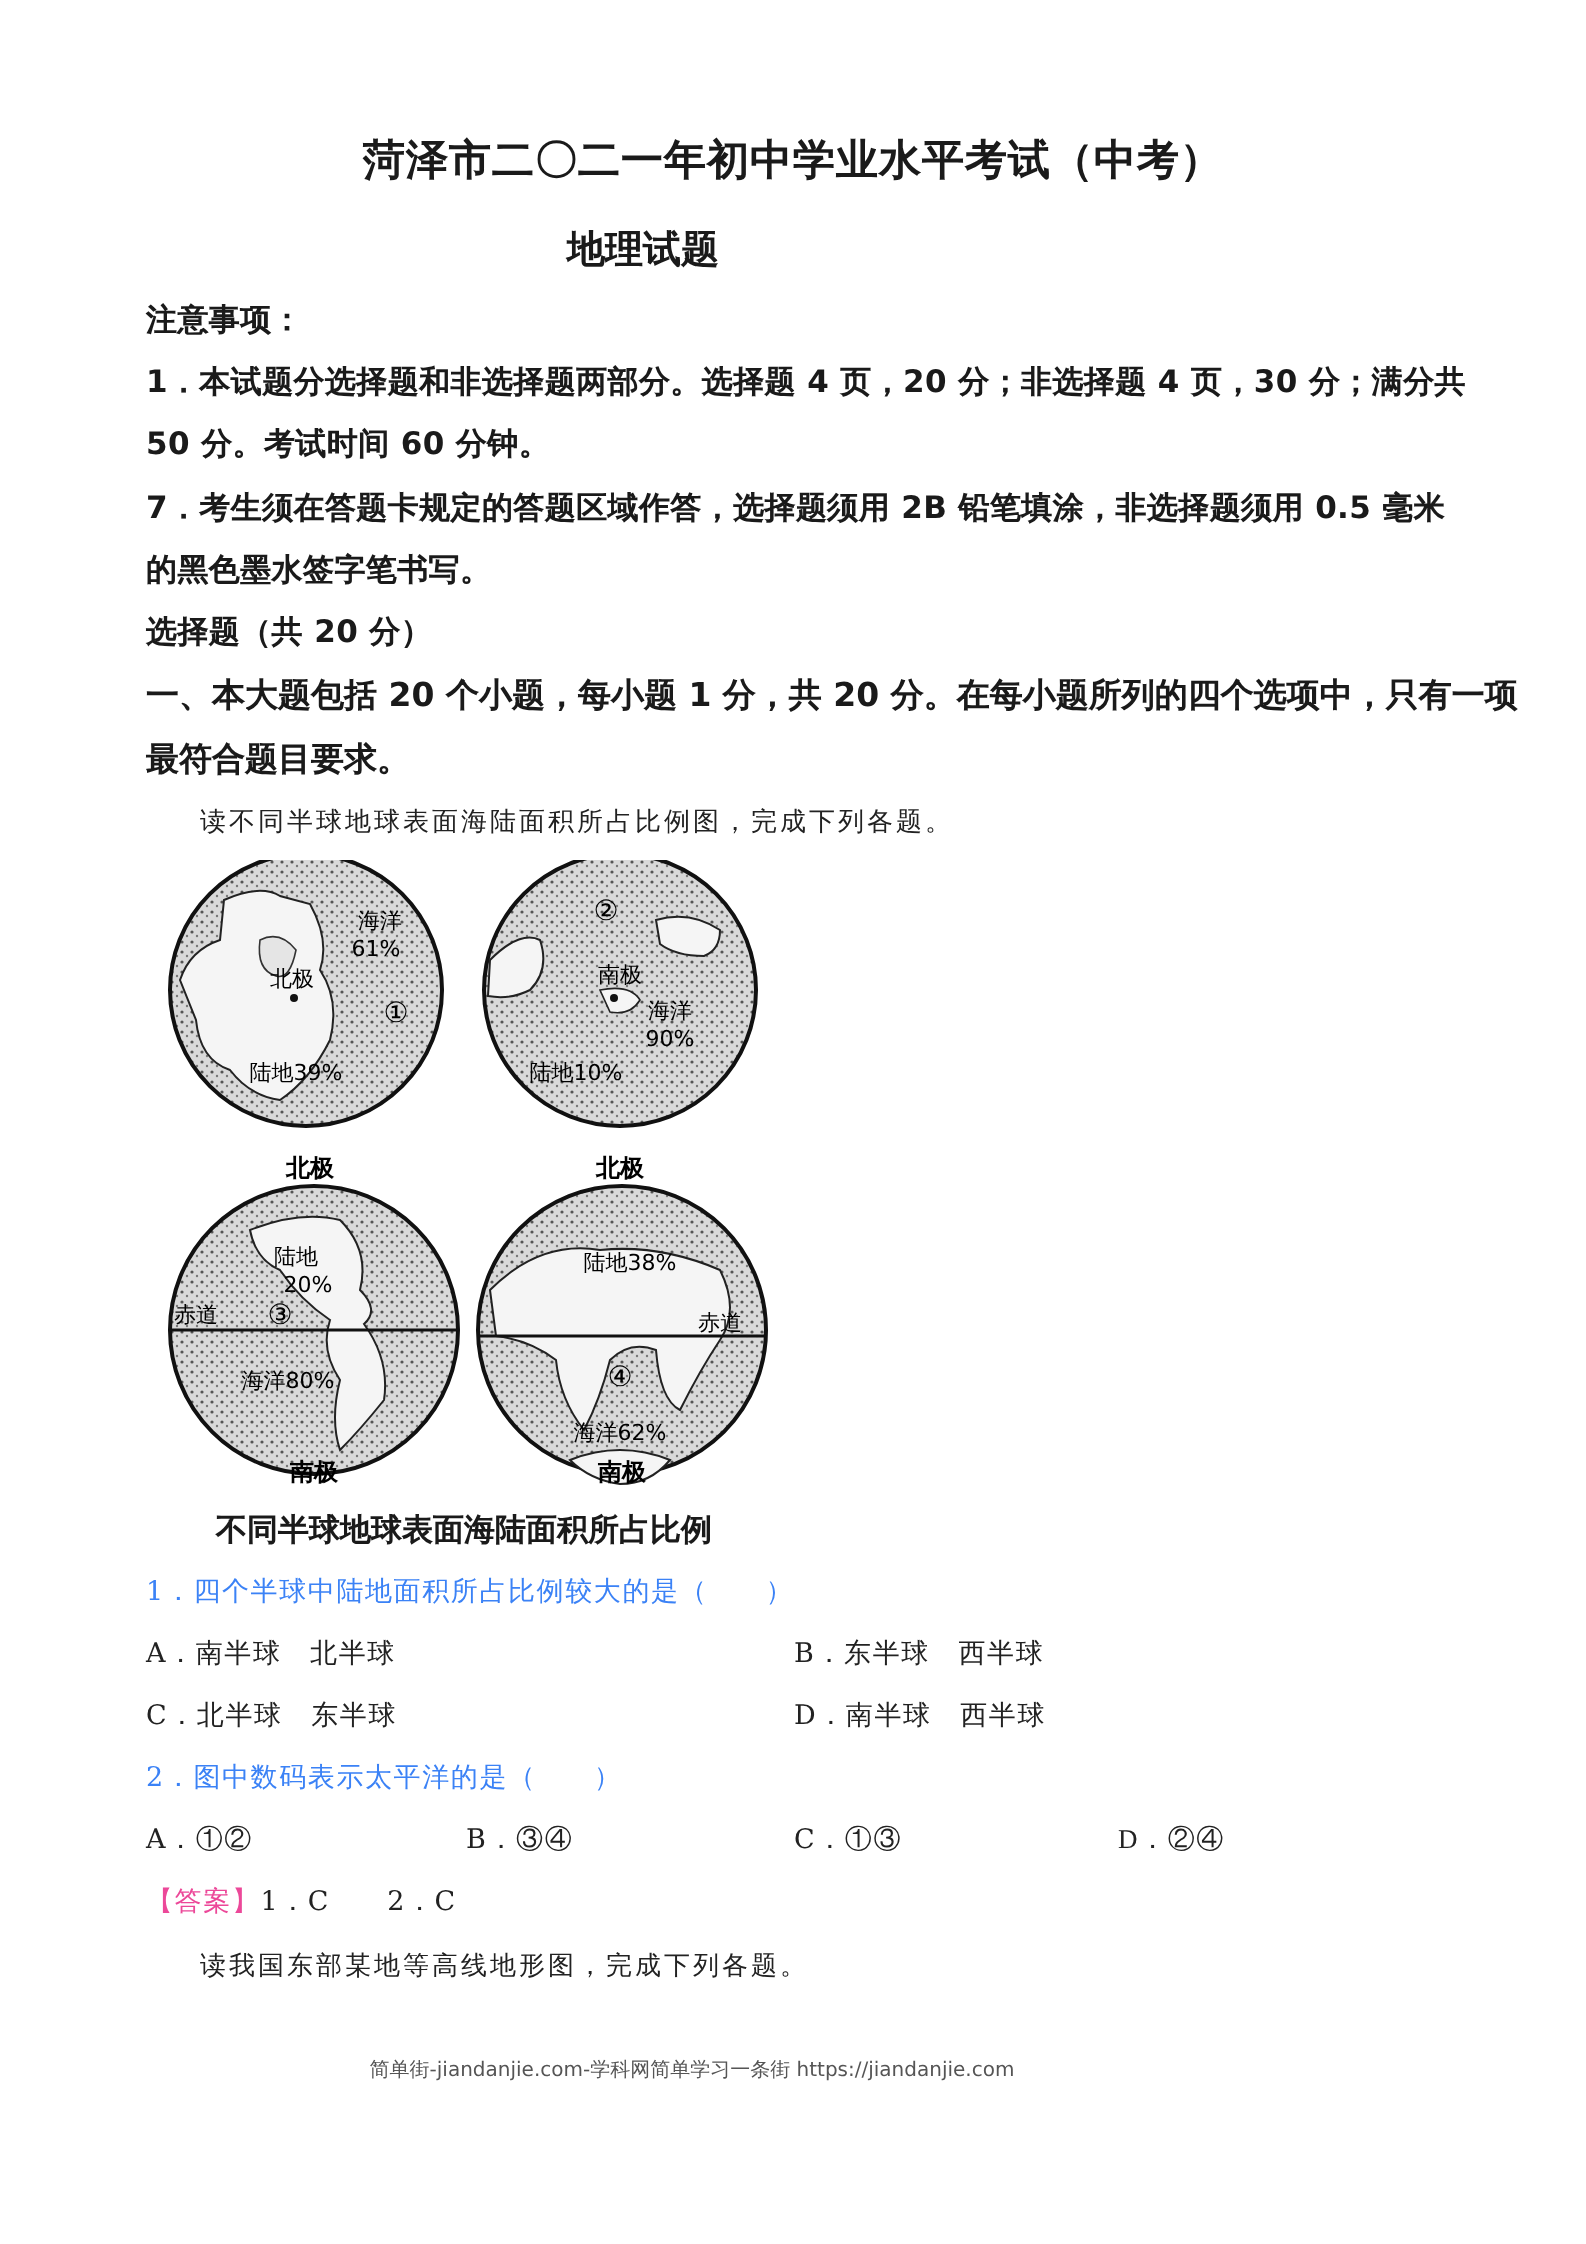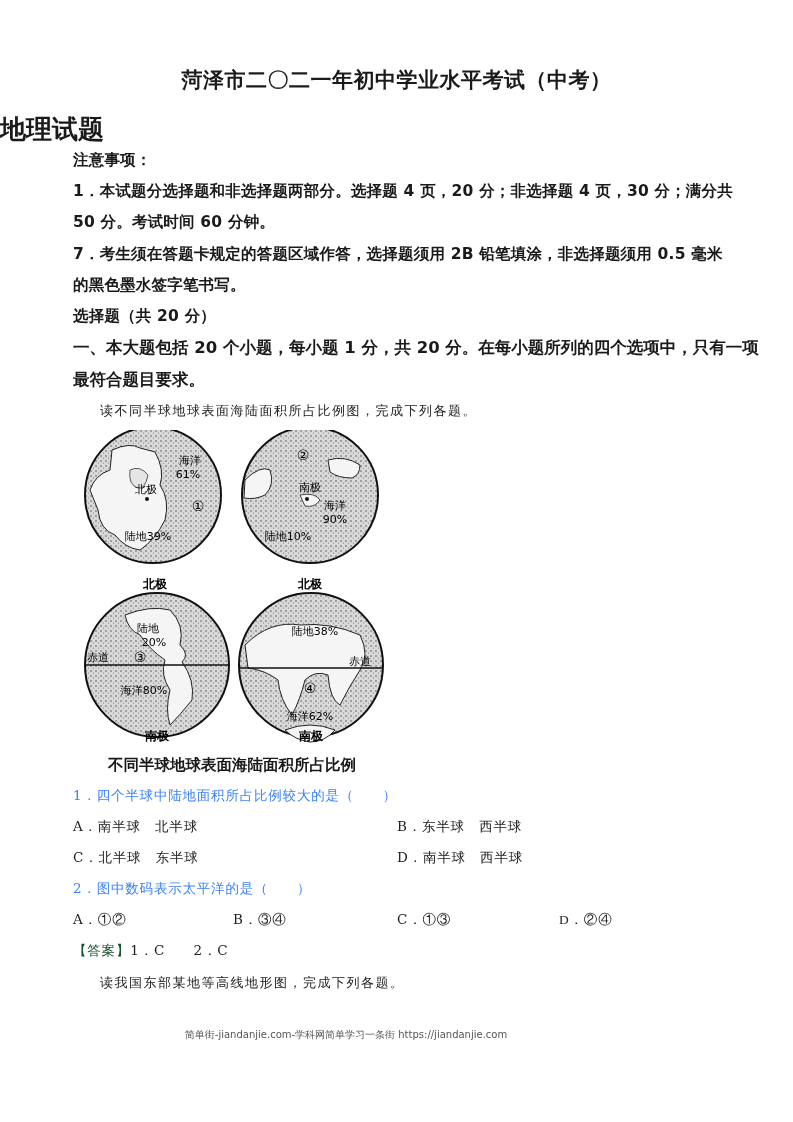--- a/index.html
+++ b/index.html
@@ -1,29 +1,29 @@
 <!DOCTYPE html>
 <html><head>
 <meta charset="utf-8">
 <style>
   html, body { margin: 0; padding: 0; background: #ffffff; }
   body { width: 793px; height: 1122px; position: relative; overflow: hidden;
          font-family: "DejaVu Serif", "Liberation Serif", serif; color: #1a1a1a; }
   .abs { position: absolute; white-space: nowrap; }
   .title { left: 0; width: 793px; text-align: center; top: 66px; font-size: 21px; font-weight: bold; letter-spacing: 0.5px;
            font-family: "DejaVu Sans", "Liberation Sans", sans-serif; }
-  .subtitle { left: 0; width: 643px; text-align: left; top: 112px; font-size: 26px; font-weight: bold;
+  .subtitle { left: 0; width: 643px; text-align: center; top: 112px; font-size: 19px; font-weight: bold;
               font-family: "DejaVu Sans", "Liberation Sans", sans-serif; }
   .bold-line { left: 73px; font-size: 15.5px; font-weight: bold; font-family: "DejaVu Sans", "Liberation Sans", sans-serif; letter-spacing: 0.2px; }
   .big-bold { left: 73px; font-size: 16.5px; font-weight: bold; font-family: "DejaVu Sans", "Liberation Sans", sans-serif; }
   .intro { left: 100px; font-size: 13px; letter-spacing: 1.5px; color: #222; }
   .q { left: 73px; font-size: 13.5px; letter-spacing: 0.8px; color: #3b82f6; }
   .opt { font-size: 13.5px; letter-spacing: 0.8px; color: #222; }
   .fig-caption { left: 108px; top: 755px; font-size: 15.5px; font-weight: bold; font-family: "DejaVu Sans", "Liberation Sans", sans-serif; }
-  .answer-tag { color: #14532d; }
+  .answer-tag { color: #ec4899; }
   .footer { left: 0; width: 692px; text-align: center; top: 1028px; font-size: 10px; color: #555;
             font-family: "DejaVu Sans", "Liberation Sans", sans-serif; }
   svg text { font-family: "DejaVu Sans", "Liberation Sans", sans-serif; }
 </style>
 </head>
 <body>
 
 <div>
 
   <div class="abs title">菏泽市二〇二一年初中学业水平考试（中考）</div>

